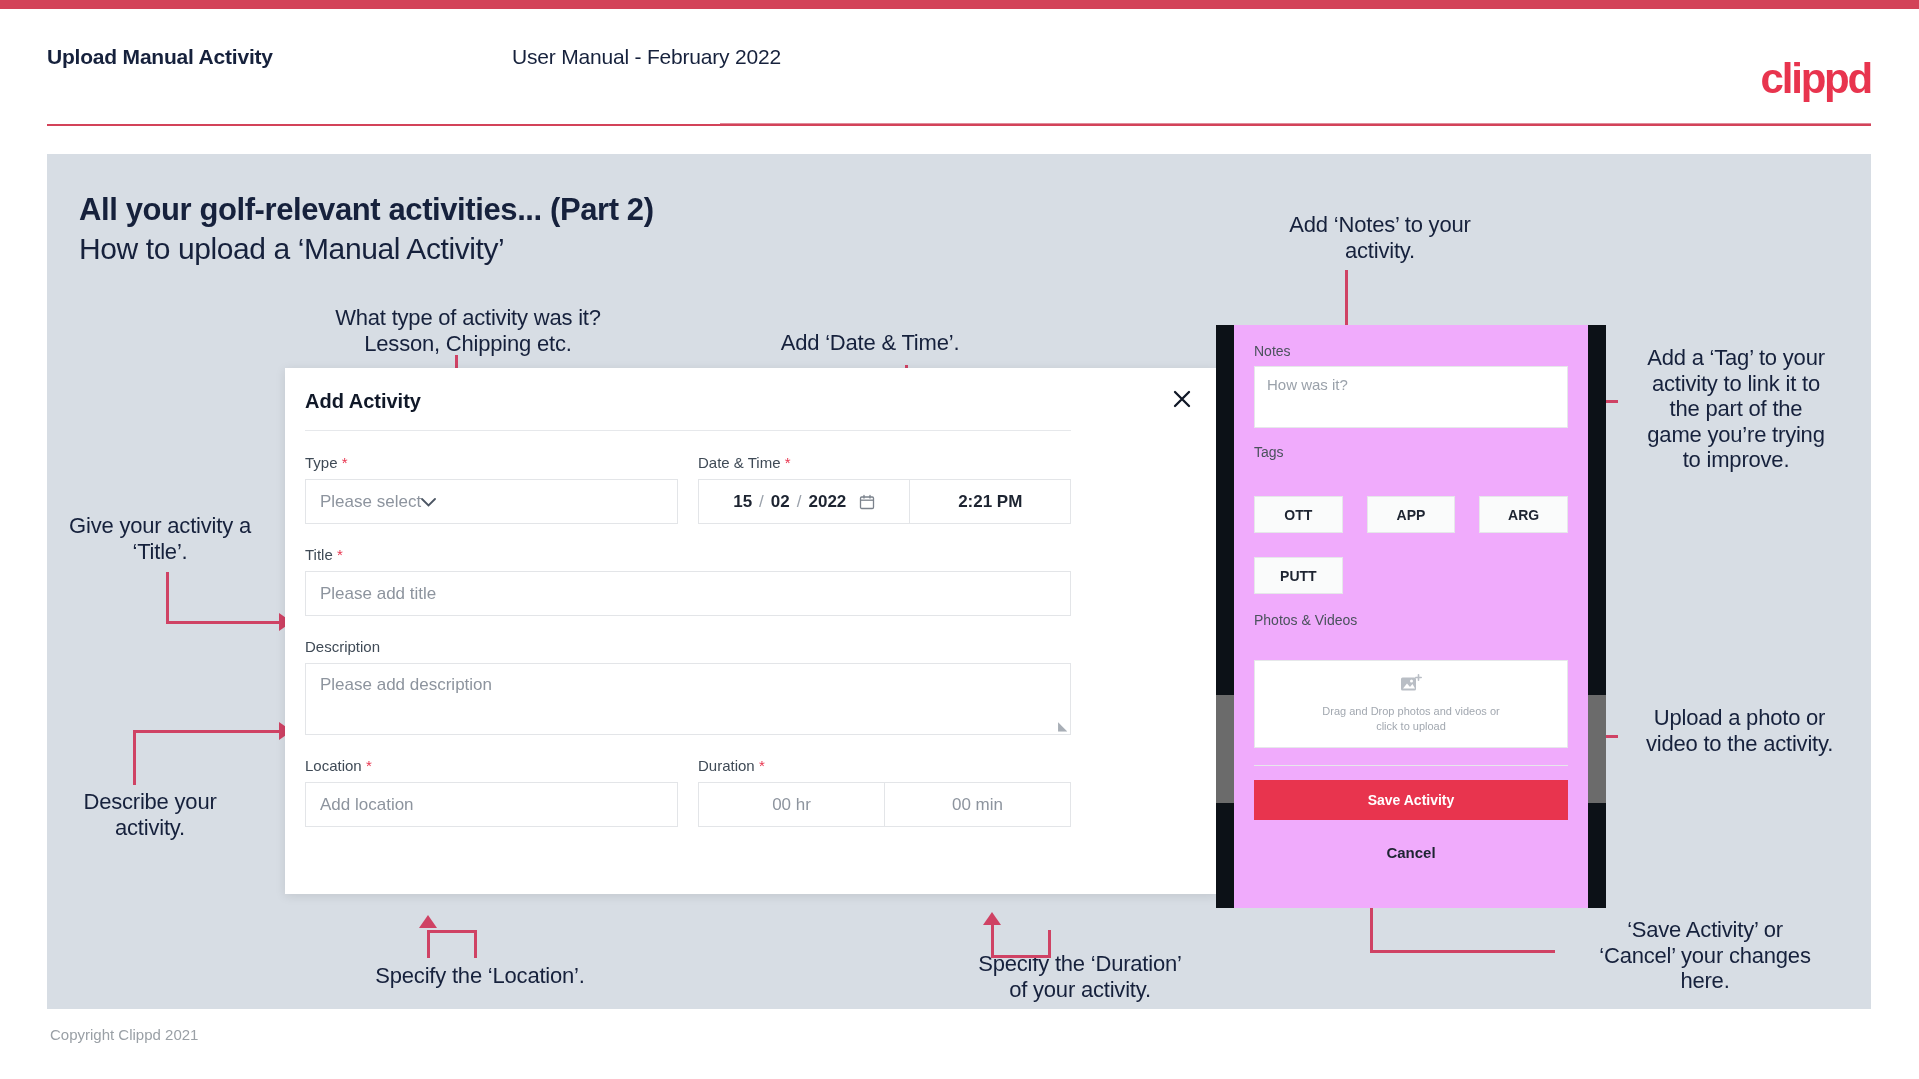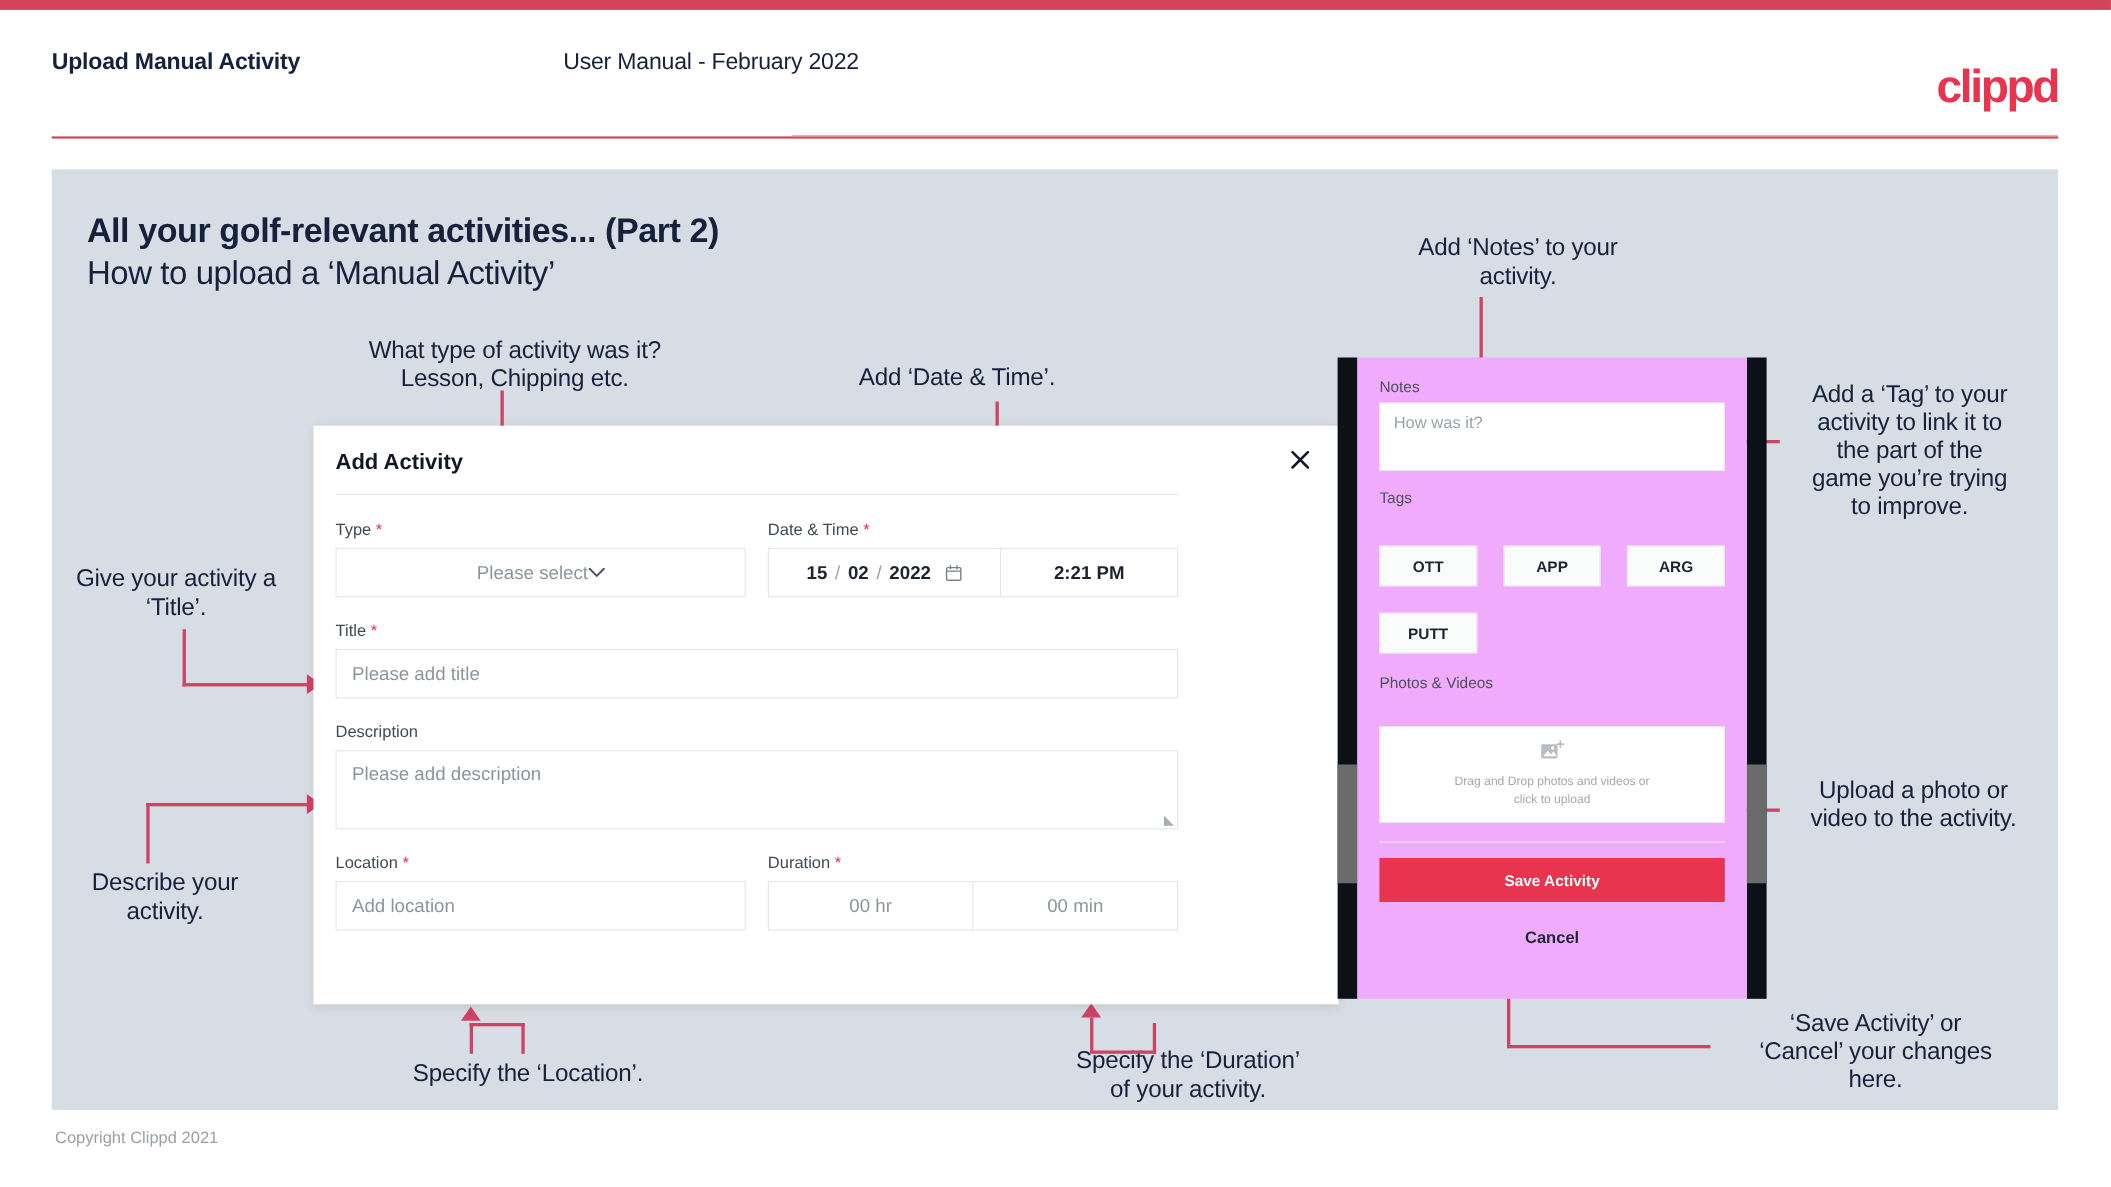--- a/index.html
+++ b/index.html
@@ -84,21 +84,21 @@
   .ln.h { height: 3px; }
   .ln.v { width: 3px; }
   .ahead { position: absolute; width: 0; height: 0; }
   .ahead.down  { border-left: 9px solid transparent; border-right: 9px solid transparent; border-top: 13px solid #cf4264; }
   .ahead.up    { border-left: 9px solid transparent; border-right: 9px solid transparent; border-bottom: 13px solid #cf4264; }
   .ahead.right { border-top: 9px solid transparent; border-bottom: 9px solid transparent; border-left: 13px solid #cf4264; }
   .ahead.left  { border-top: 9px solid transparent; border-bottom: 9px solid transparent; border-right: 13px solid #cf4264; }
 
   
   .modal {
-    position: absolute; left: 285px; top: 387px;
+    position: absolute; left: 285px; top: 368px;
     width: 932px; height: 526px;
     background: #ffffff;
     box-shadow: 0 2px 10px rgba(0,0,0,0.10);
   }
   .modal-head {
     position: relative; height: 62px;
   }
   .modal-title {
     position: absolute; left: 20px; top: 22px;
     font-size: 20px; font-weight: 700; color: #101828;
@@ -126,21 +126,21 @@
   .col-half { width: 373px; }
   .col-full { width: 766px; }
 
   .input-box {
     height: 45px; border: 1px solid #e3e5e8; background: #fff;
     display: flex; align-items: center; padding: 0 14px;
     font-size: 17px; color: #8d949e;
   }
   .select-box {
     height: 45px; border: 1px solid #e3e5e8; background: #fff;
-    display: flex; align-items: center; justify-content: center;
+    display: flex; align-items: center; justify-content: flex-start;
     padding: 0 14px; font-size: 17px; color: #8d949e;
   }
   .chev { color: #5a6472; font-size: 15px; line-height: 1; }
 
   .dt-wrap { display: flex; height: 45px; border: 1px solid #e3e5e8; }
   .dt-date {
     flex: 1 1 57%; display: flex; align-items: center; justify-content: center;
     gap: 7px; font-size: 17px; color: #1d2431; font-weight: 700;
     border-right: 1px solid #e3e5e8;
   }

